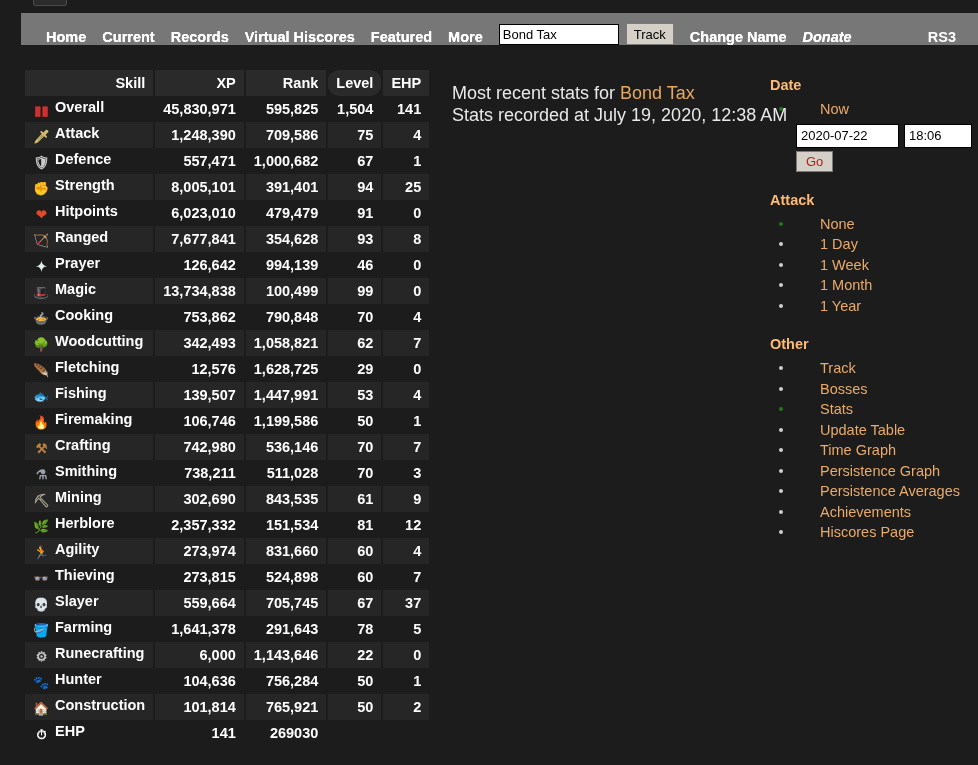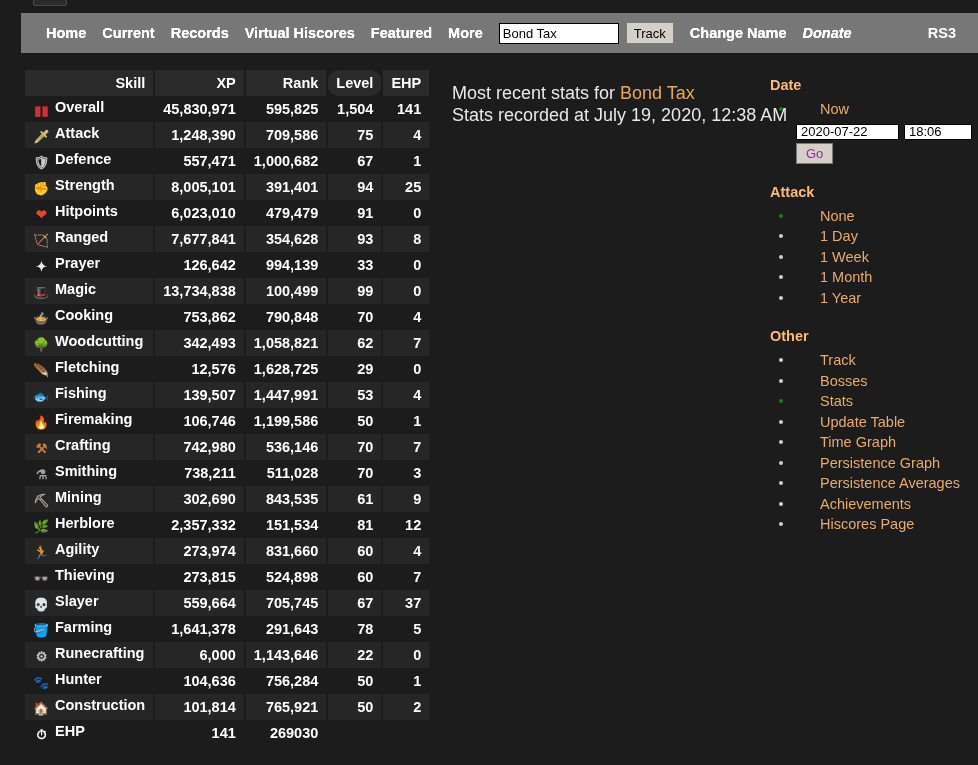--- a/index.html
+++ b/index.html
@@ -23,24 +23,24 @@
     width: 34px; height: 11px;
     background: #2b2b2b;
     border: 1px solid #4a4a4a;
     border-radius: 2px;
   }
 
   
   .navbar {
     position: absolute;
     left: 21px; top: 13px;
-    width: 957px; height: 40px;
+    width: 957px; height: 32px;
     background: #777777;
     display: flex;
-    align-items: center;
+    align-items: flex-end;
     padding-left: 25px;
   }
   .nav-link {
     color: #ffffff;
     font-size: 14.5px;
     font-weight: bold;
     margin-right: 16px;
     text-decoration: none;
     white-space: nowrap;
     cursor: pointer;
@@ -182,30 +182,30 @@
   .date-inputs {
     margin: 4px 0 0 4px;
   }
   .date-row { display: flex; gap: 5px; margin-bottom: 3px; }
   .inp {
     background: #ffffff;
     border: 1px solid #000;
     color: #000;
     font-family: "Liberation Sans", sans-serif;
     font-size: 13px;
-    height: 16px;
+    height: 24px;
     padding: 0 4px;
     outline: none;
   }
   .inp.date { width: 103px; }
   .inp.time { width: 68px; }
   .go-btn {
     background: #d4d0c8;
     border: 1px solid #7a7a7a;
-    color: #a21caf;
+    color: #b91c1c;
     font-family: "Liberation Sans", sans-serif;
     font-size: 13px;
     height: 21px;
     padding: 0 9px;
     cursor: pointer;
   }
 </style>
 </head>
 <body>
 
@@ -277,21 +277,21 @@
           <td class="skill-cell"><span class="sk-icon" style="color: rgb(46, 125, 50);">🏹</span><span class="sk-name">Ranged</span></td>
           <td>7,677,841</td>
           <td>354,628</td>
           <td>93</td>
           <td class="last">8</td>
         </tr>
         <tr class="odd">
           <td class="skill-cell"><span class="sk-icon" style="color: rgb(223, 239, 232);">✦</span><span class="sk-name">Prayer</span></td>
           <td>126,642</td>
           <td>994,139</td>
-          <td>33</td>
+          <td>46</td>
           <td class="last">0</td>
         </tr>
         <tr class="even">
           <td class="skill-cell"><span class="sk-icon" style="color: rgb(63, 63, 176);">🎩</span><span class="sk-name">Magic</span></td>
           <td>13,734,838</td>
           <td>100,499</td>
           <td>99</td>
           <td class="last">0</td>
         </tr>
         <tr class="odd">

